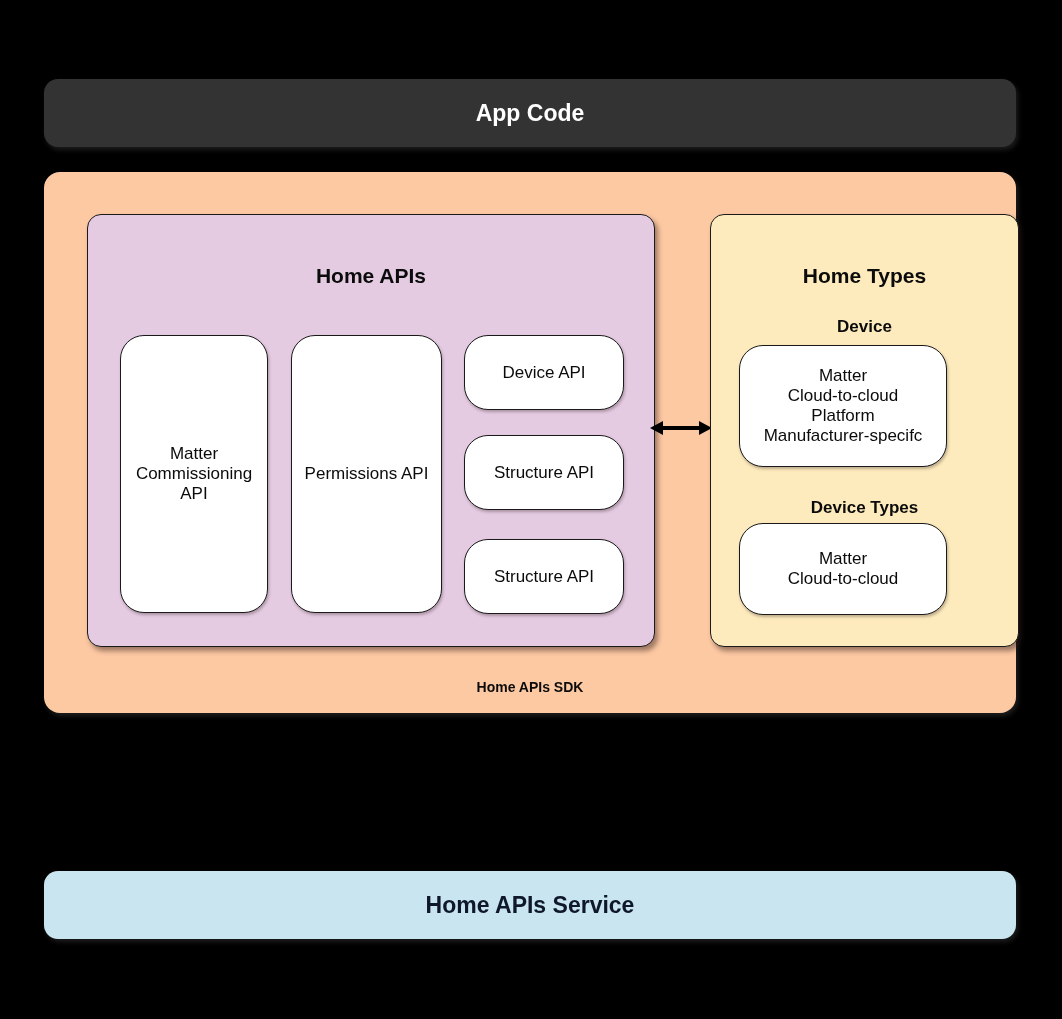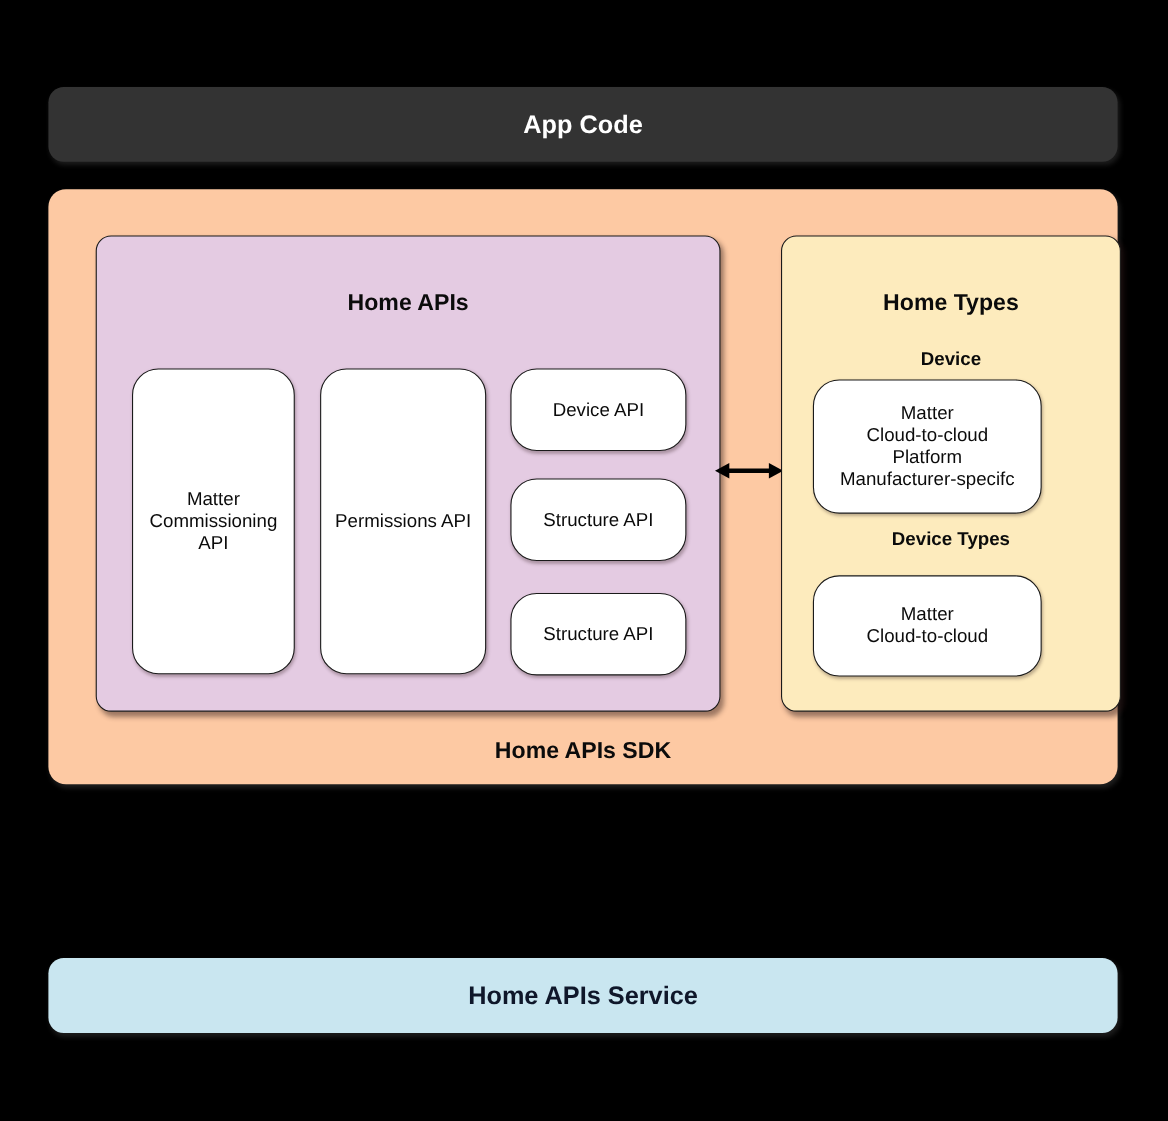--- a/index.html
+++ b/index.html
@@ -48,21 +48,21 @@
     border-radius: 16px;
     background: #fdc9a3;
     box-shadow: 2px 3px 5px rgba(90,90,90,0.35);
   }
   .sdk-label {
     position: absolute;
     left: 0;
     right: 0;
     bottom: 18px;
     text-align: center;
-    font-size: 21px;
+    font-size: 14px;
     font-weight: 700;
     color: #0b0b0b;
   }
   .panel {
     position: absolute;
     border: 1.5px solid #1a1a1a;
     border-radius: 14px;
     box-shadow: 3px 4px 5px rgba(40,20,20,0.45);
   }
   .home-apis-panel {
@@ -114,21 +114,21 @@
   .sub-heading {
     position: absolute;
     left: 0;
     right: 0;
     text-align: center;
     font-size: 17px;
     font-weight: 700;
     color: #0b0b0b;
   }
   .traits-heading { top: 102px; }
-  .device-types-heading { top: 265px; }
+  .device-types-heading { top: 283px; }
   .box-traits       { left: 28px; top: 130px; width: 206px; height: 120px; }
   .box-device-types { left: 28px; top: 308px; width: 206px; height: 90px; }
   .arrow-wrap {
     position: absolute;
     left: 606px;
     top: 246px;
     width: 62px;
     height: 20px;
   }
 </style>

